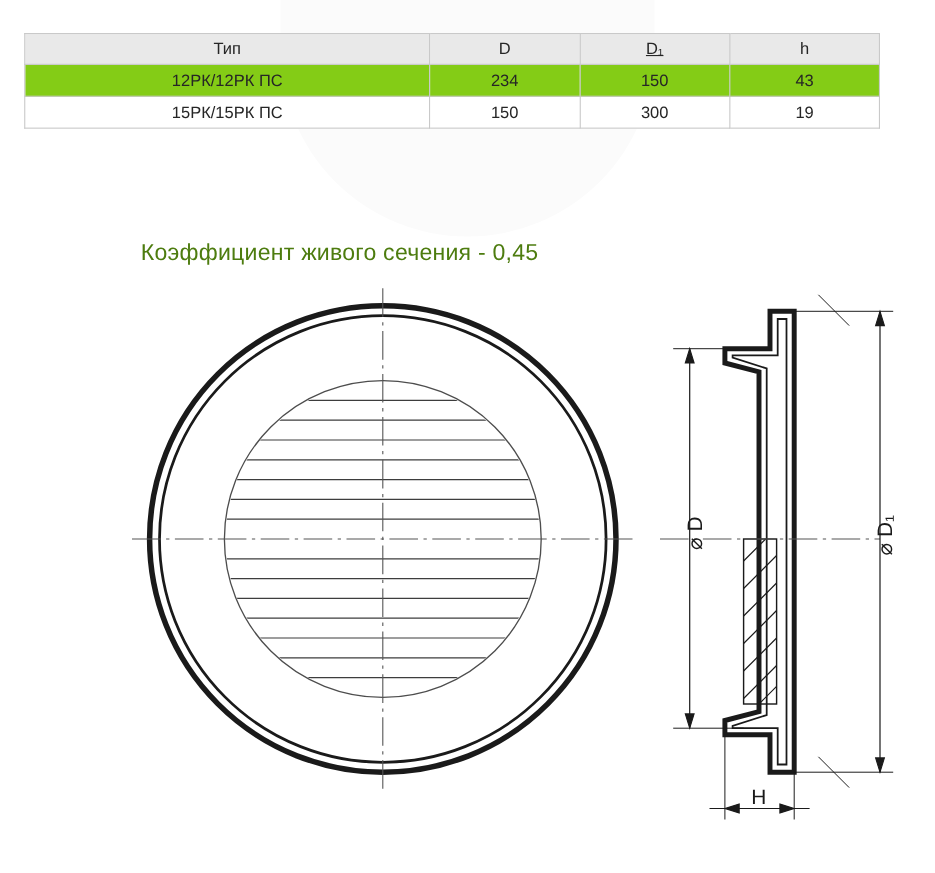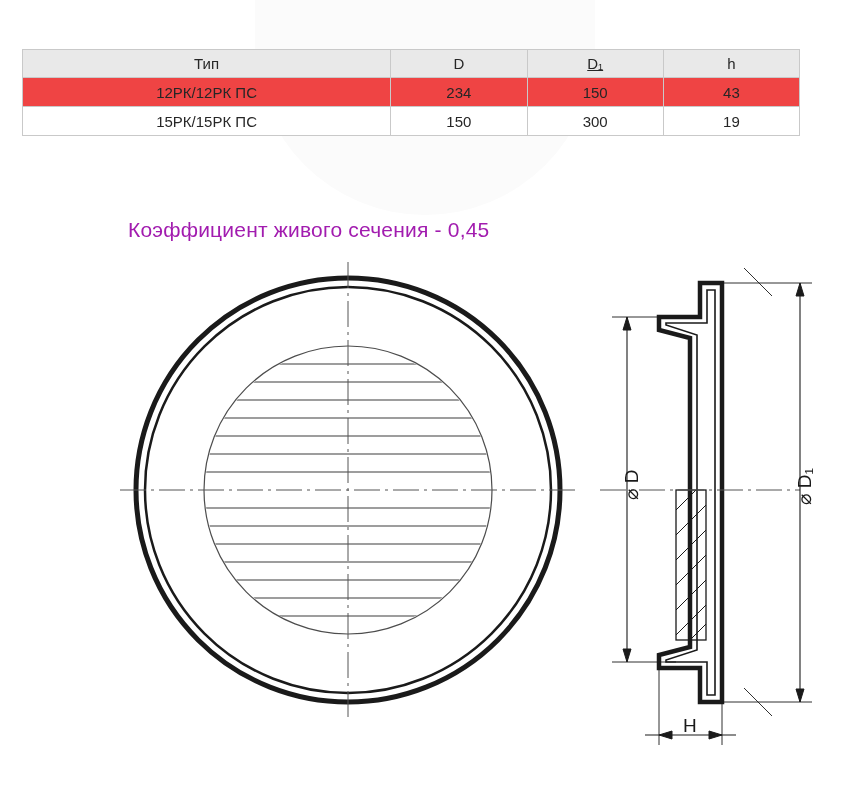--- a/index.html
+++ b/index.html
@@ -25,58 +25,58 @@
     height: 215px;
     border-radius: 0 0 170px 170px;
     background: #fbfbfb;
     z-index: 0;
   }
 
   
   .spec-table {
     position: absolute;
     left: 22px;
-    top: 49px;
+    top: 30px;
     width: 778px;
     border-collapse: collapse;
     font-size: 15px;
     z-index: 2;
     background: #fff;
   }
   .spec-table th,
   .spec-table td {
     border: 1px solid #c9c9c9;
     text-align: center;
     padding: 3px 2px;
     font-weight: normal;
     color: #262626;
   }
   .spec-table thead th {
     background: #e9e9e9;
     height: 21px;
     font-size: 15px;
   }
   .spec-table tbody tr.alt td {
-    background: #ef4444;
+    background: #84cc16;
   }
   .spec-table tbody td {
     height: 22px;
   }
   .col-type { width: 373px; }
   .col-d    { width: 135px; }
   .col-d1   { width: 135px; text-decoration: underline; }
   .col-h    { width: 135px; }
 
   
   .coef-title {
     position: absolute;
     left: 128px;
     top: 218px;
     font-size: 21px;
-    color: #a21caf;
+    color: #4d7c0f;
     letter-spacing: 0.2px;
     z-index: 2;
     white-space: nowrap;
   }
 
   
   .drawing {
     position: absolute;
     left: 0;
     top: 0;

